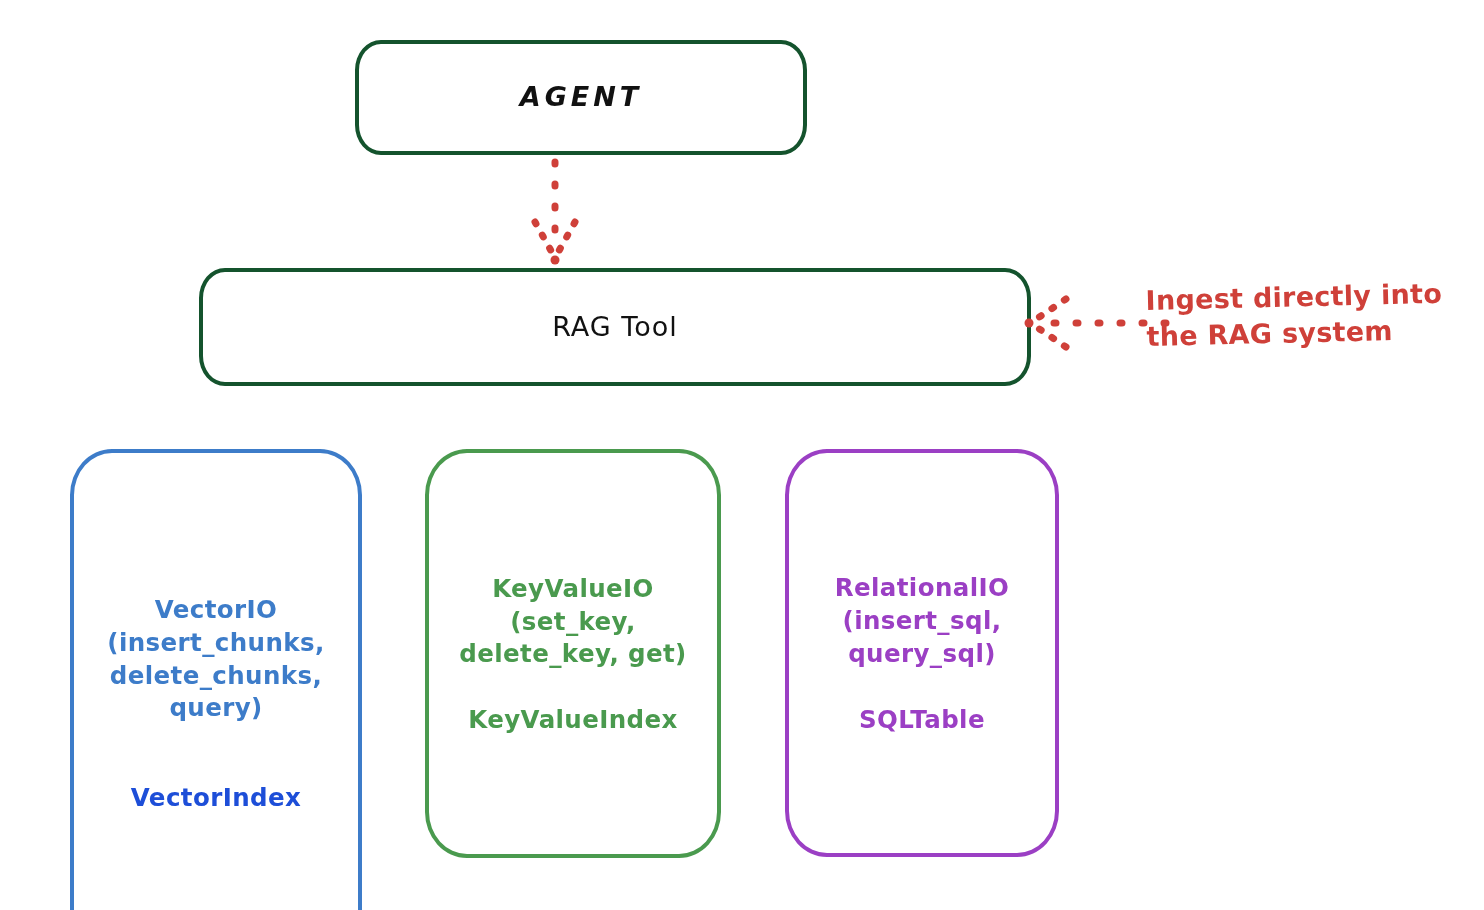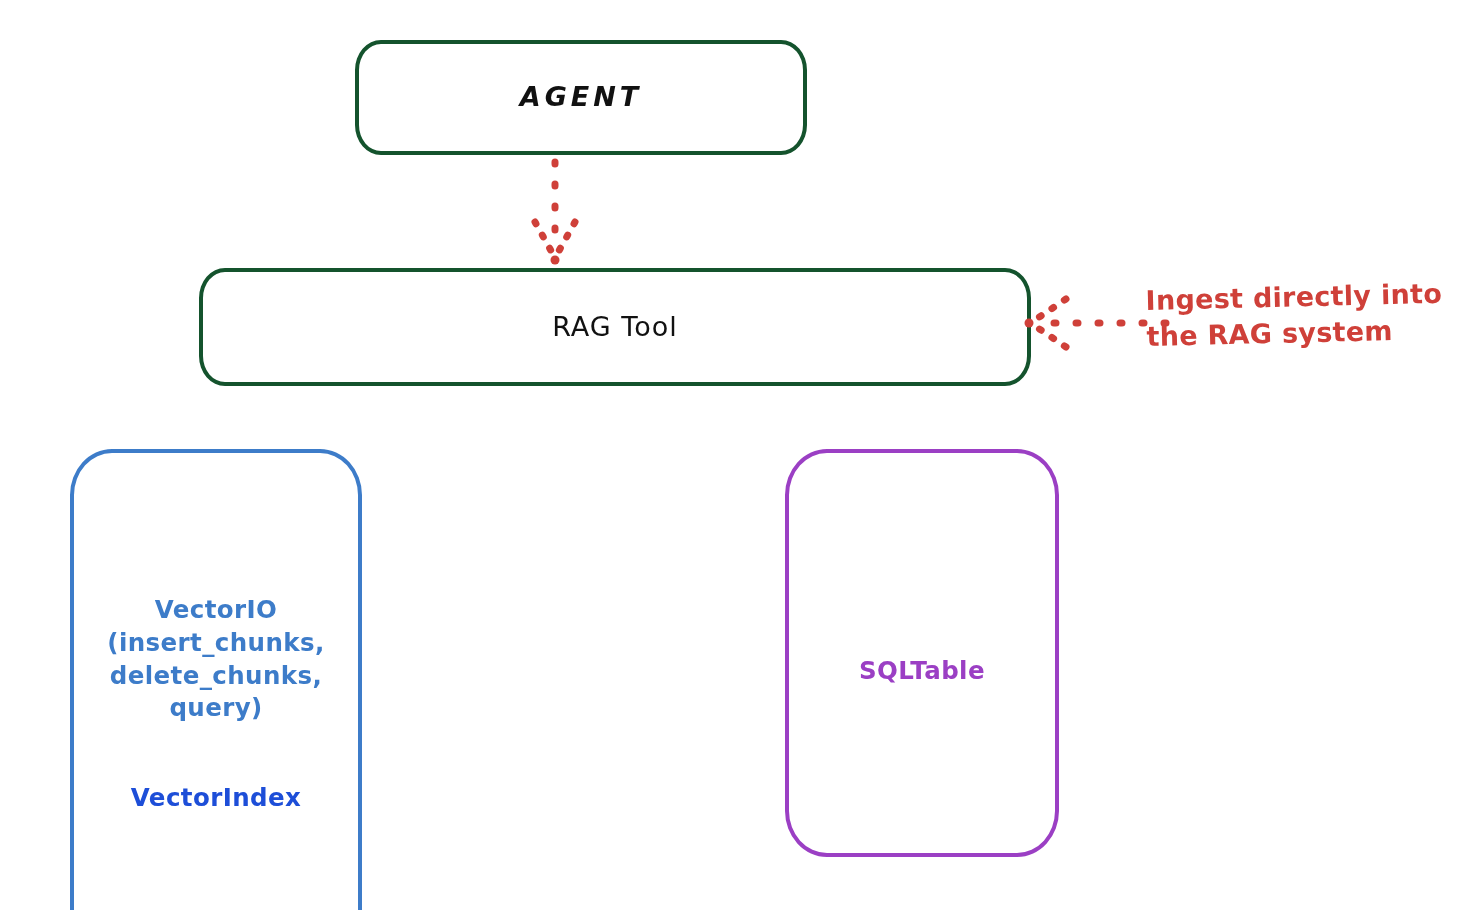--- a/index.html
+++ b/index.html
@@ -133,18 +133,27 @@
 the RAG system</div>
 
   <div class="node node-provider" id="node-vectorio" style="border-color:#3d7cc9;">
     <div class="node-label" style="color:#3d7cc9;">VectorIO
 (insert_chunks,
 delete_chunks,
 query)</div>
     <div class="node-sublabel" style="color:#1d4ed8;">VectorIndex</div>
   </div>
 
+  <div class="node node-provider" id="node-keyvalueio" style="border-color:#4a9a4e;">
+    <div class="node-label" style="color:#4a9a4e;">KeyValueIO
+(set_key,
+delete_key, get)</div>
+    <div class="node-sublabel" style="color:#4a9a4e;">KeyValueIndex</div>
+  </div>
 
   <div class="node node-provider" id="node-relationalio" style="border-color:#9b3fc4;">
+    <div class="node-label" style="color:#9b3fc4;">RelationalIO
+(insert_sql,
+query_sql)</div>
     <div class="node-sublabel" style="color:#9b3fc4;text-align:right;">SQLTable</div>
   </div>
 
 </div>
 
 </body></html>

